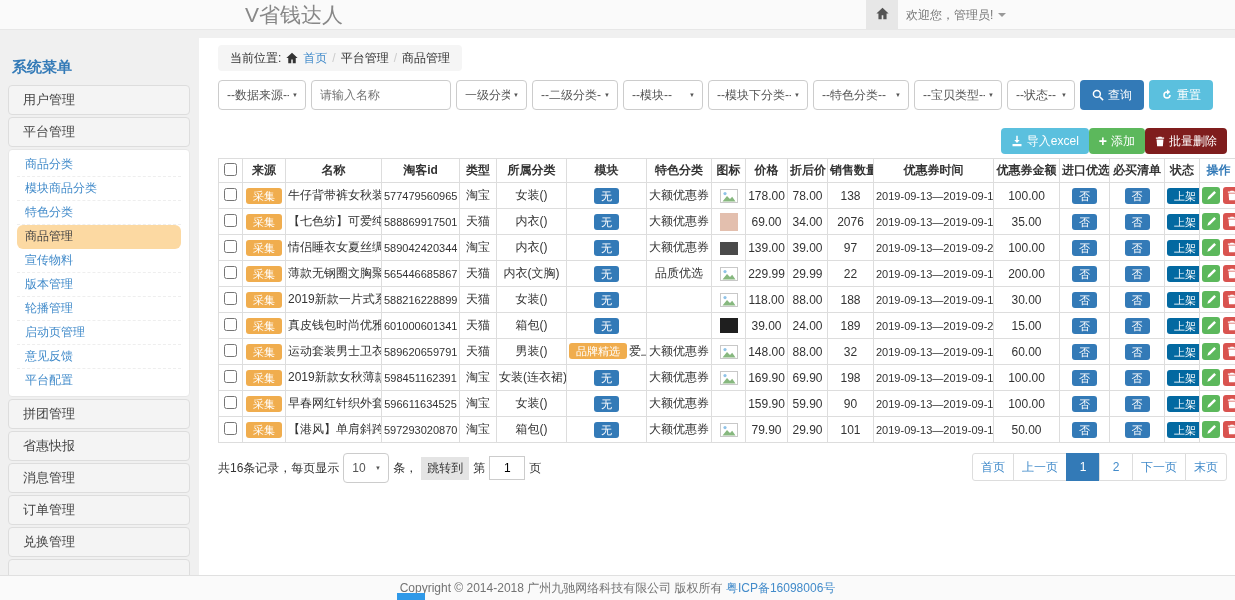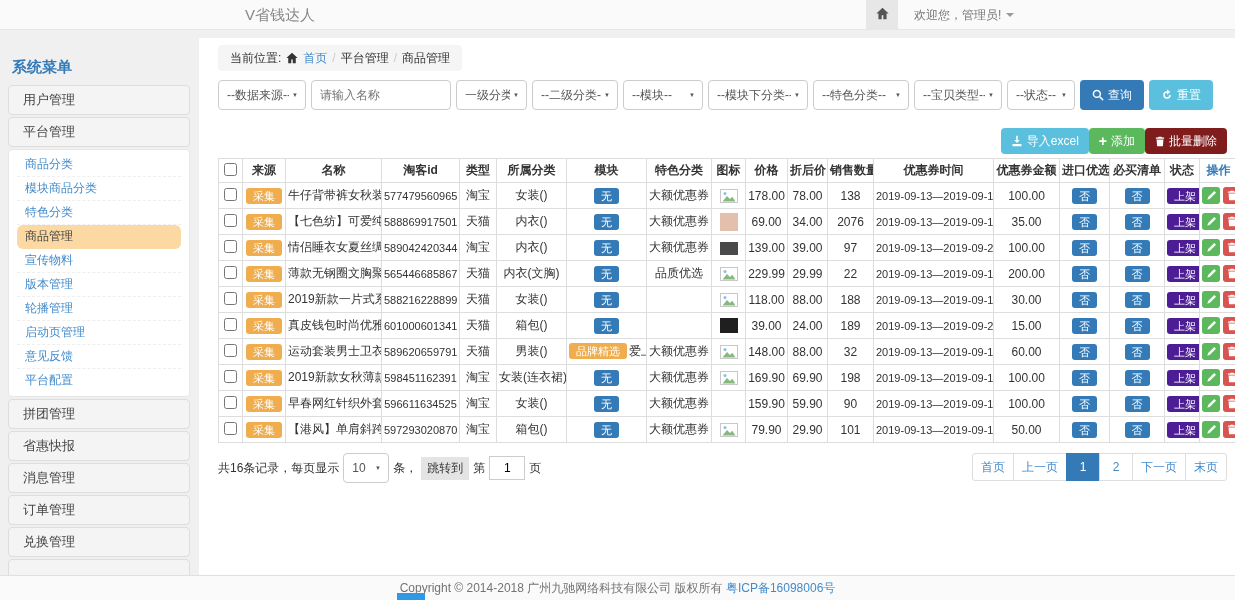--- a/index.html
+++ b/index.html
@@ -1,23 +1,23 @@
 <!DOCTYPE html>
 <html><head>
 <meta charset="utf-8">
 <style>
   *{box-sizing:border-box;margin:0;padding:0;}
   html,body{width:1235px;height:600px;}
   body{position:relative;overflow:hidden;background:#f0f0f0;font-family:"Liberation Sans","DejaVu Sans",sans-serif;}
 
   
   .topbar{position:absolute;left:0;top:0;right:0;height:30px;background:#fafafa;border-bottom:1px solid #e7e7e7;z-index:6;}
-  .brand{position:absolute;left:245px;top:0;line-height:30px;font-size:15px;color:#888;}
+  .brand{position:absolute;left:245px;top:0;line-height:30px;font-size:21px;color:#888;}
   .home-btn{position:absolute;left:866px;top:0;width:32px;height:30px;background:#e7e7e7;display:flex;align-items:center;justify-content:center;cursor:pointer;}
-  .welcome{position:absolute;left:906px;top:0;height:30px;display:flex;align-items:center;gap:5px;font-size:12px;color:#777;cursor:pointer;margin-left:8px;}
+  .welcome{position:absolute;left:906px;top:0;height:30px;display:flex;align-items:center;gap:5px;font-size:12px;color:#777;cursor:pointer;}
   .caret{width:0;height:0;border-left:4px solid transparent;border-right:4px solid transparent;border-top:4px solid #999;}
 
   .main-panel{position:absolute;left:199px;top:38px;width:1036px;height:537px;background:#fff;z-index:1;}
 
   
   .sidebar{position:absolute;left:8px;top:55px;width:182px;z-index:2;}
   .sidebar-title{font-size:15px;font-weight:bold;color:#337ab7;height:28px;line-height:24px;padding-left:4px;margin-bottom:2px;}
   .side-group{height:30px;line-height:28px;background:#f4f4f4;border:1px solid #ddd;border-radius:4px;padding:0 14px;font-size:13px;color:#444;margin-bottom:2px;cursor:pointer;overflow:hidden;}
   .sub-panel{background:#fff;border:1px solid #e7e7e7;border-radius:4px;padding:3px 8px;margin-bottom:2px;}
   .sub-item{height:24px;line-height:23px;font-size:12px;color:#428bca;padding:0 8px;border-bottom:1px dashed #eee;cursor:pointer;}
@@ -47,21 +47,21 @@
 
   
   .grid{position:absolute;left:218px;top:158px;width:1010px;border-collapse:collapse;table-layout:fixed;background:#fff;font-size:12px;z-index:2;}
   .grid th,.grid td{border:1px solid #ddd;text-align:center;color:#333;overflow:hidden;white-space:nowrap;}
   .grid th{height:24px;font-weight:bold;padding:0 2px;font-size:12px;background:#fff;}
   .grid td{height:26px;padding:0 2px;}
   th.op-col{color:#337ab7;}
   .tag{display:inline-block;border-radius:3px;color:#fff;font-size:11px;line-height:16px;padding:0 7px;border:none;font-family:Liberation Sans, sans-serif;}
   button.tag{cursor:pointer;}
   .tag.blue{background:#337ab7;}
-  .tag.green{background:#4c1d95;}
+  .tag.green{background:#0369a1;}
   .tag.orange{background:#f0ad4e;}
   .mini{display:inline-flex;align-items:center;justify-content:center;width:18px;height:17px;border-radius:3px;border:none;cursor:pointer;vertical-align:middle;}
   .mini.green{background:#5cb85c;}
   .mini.red{background:#d9534f;margin-left:3px;}
   .cell-time,.cell-id{font-size:11px;}
   .thumb{display:inline-block;vertical-align:middle;line-height:0;}
   .thumb.pink{width:18px;height:18px;background:#e3bfae;}
   .thumb.dark{width:18px;height:13px;background:#4a4a4a;}
   .thumb.black{width:18px;height:15px;background:#1f1f1f;}
   .module-text{margin-left:2px;}

